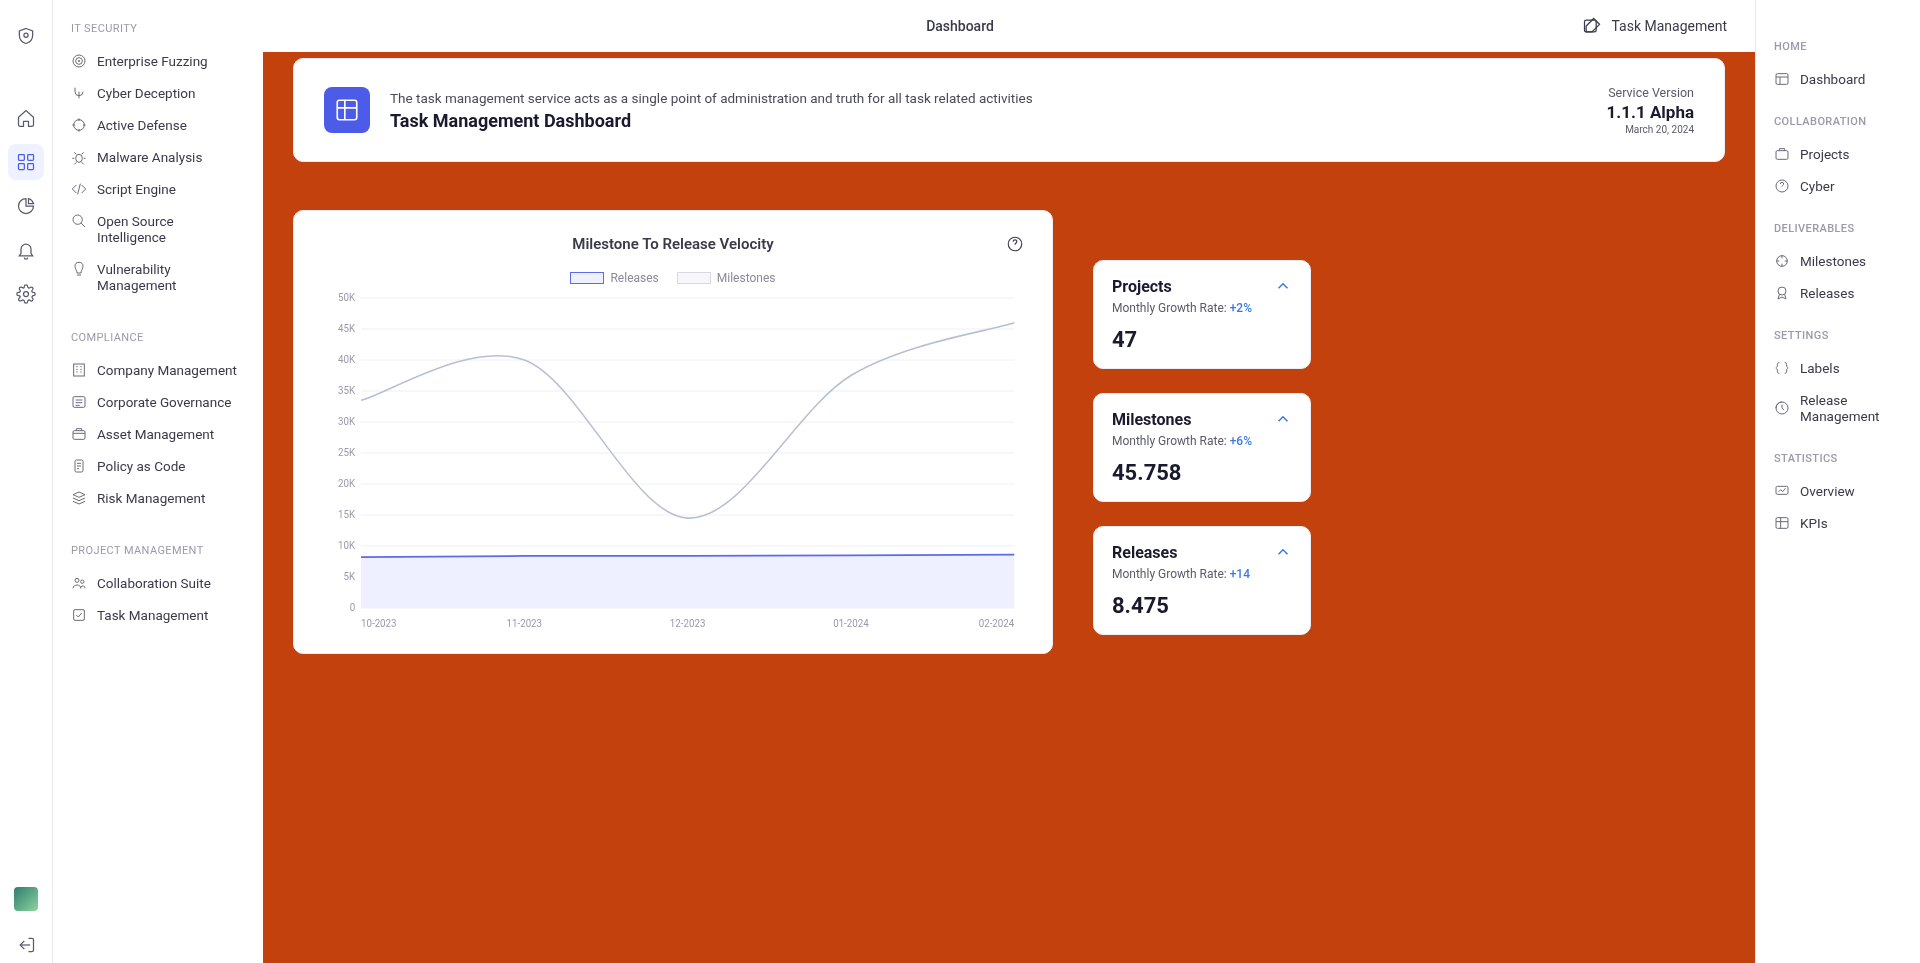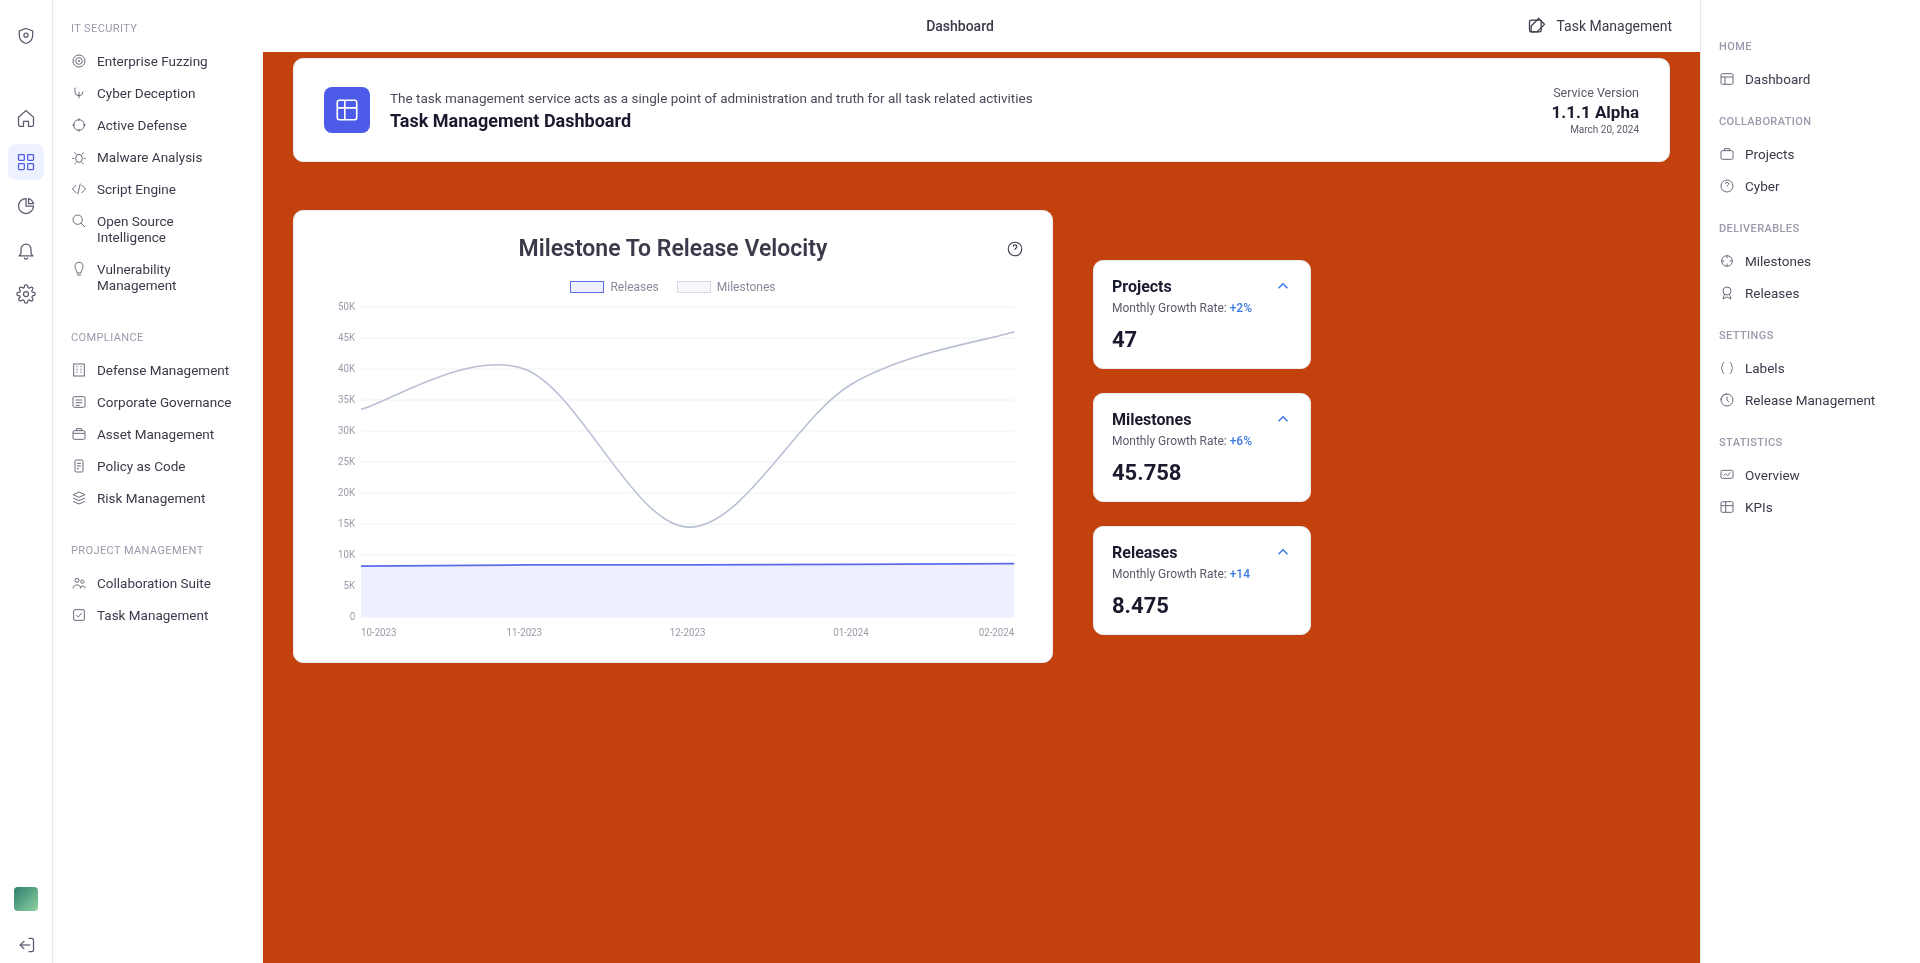--- a/index.html
+++ b/index.html
@@ -27,40 +27,40 @@
 .hero .txt{flex:1}
 .hero .desc{font-size:13.5px;color:#4a4a5a;margin-bottom:4px}
 .hero .htitle{font-size:18px;font-weight:700;color:#1a1a2e}
 .hero .ver{text-align:right}
 .hero .ver .lbl{font-size:12.5px;color:#5a5a6a;margin-bottom:2px}
 .hero .ver .val{font-size:17px;font-weight:700;color:#1a1a2e;margin-bottom:2px}
 .hero .ver .date{font-size:10px;color:#5a5a6a}
 .row{display:flex;gap:40px}
 .chartcard{flex:1;background:#fff;border:1px solid #ececf2;border-radius:10px;padding:24px 28px 20px 28px;max-width:760px}
 .chartcard .chead{display:flex;align-items:center;justify-content:center;position:relative;margin-bottom:18px}
-.chartcard .ctitle{font-size:23px;font-weight:600;color:#3a3a4a}
+.chartcard .ctitle{font-size:15px;font-weight:600;color:#3a3a4a}
 .chartcard .info{position:absolute;right:0;width:18px;height:18px}
 .chartcard .info svg{width:18px;height:18px;stroke:#3a3a4a;fill:none;stroke-width:1.5}
 .legend{display:flex;justify-content:center;gap:18px;font-size:12px;color:#8a8a9a;margin-bottom:8px}
 .legend .lg{display:flex;align-items:center;gap:6px}
 .legend .sw{width:34px;height:12px;border:1.5px solid}
 .legend .sw.r{border-color:#5b6bea;background:#eef0ff}
 .legend .sw.m{border-color:#d8d8e4;background:#f7f7fb}
 .chartwrap{position:relative;height:340px}
 .chartwrap svg{width:100%;height:100%}
 .kpis{width:218px;display:flex;flex-direction:column;gap:24px;padding-top:50px}
 .kpi{background:#fff;border:1px solid #ececf2;border-radius:10px;padding:16px 18px}
 .kpi .kh{display:flex;justify-content:space-between;align-items:flex-start}
 .kpi .kt{font-size:16px;font-weight:700;color:#1a1a2e}
 .kpi .arrow{color:#3b7ae6}
 .kpi .arrow svg{width:18px;height:18px;stroke:currentColor;fill:none;stroke-width:2}
 .kpi .ks{font-size:12px;color:#5a5a6a;margin-top:2px}
 .kpi .ks .pct{color:#3b7ae6;font-weight:500}
 .kpi .kv{font-size:22px;font-weight:700;color:#1a1a2e;margin-top:12px}
-.rightnav{width:220px;border-left:1px solid #e8e8ef;padding:20px 10px 20px 18px;flex-shrink:0;font-size:13.5px;overflow-y:auto}
+.rightnav{width:165px;border-left:1px solid #e8e8ef;padding:20px 10px 20px 18px;flex-shrink:0;font-size:13.5px;overflow-y:auto}
 .rightnav .grp{text-transform:uppercase;font-size:11px;letter-spacing:.4px;color:#9a9aab;margin:20px 0 10px 0;font-weight:500}
 .rightnav .mi{display:flex;align-items:center;gap:10px;padding:8px 0;cursor:pointer;color:#3a3a4a}
 .rightnav .mi svg{width:16px;height:16px;stroke:#6a6a7a;fill:none;stroke-width:1.5;flex-shrink:0}
 </style>
 </head>
 <body>
 
 <div class="iconbar">
   <div class="ib">
       <svg viewBox="0 0 24 24">
@@ -162,21 +162,21 @@
       </svg>
       <span>Vulnerability Management</span>
     </div>
 
   <div class="grp">COMPLIANCE</div>
   <div class="mi">
       <svg viewBox="0 0 24 24">
         <rect x="4" y="3" width="16" height="18"></rect>
         <path d="M8 7h2M14 7h2M8 11h2M14 11h2M8 15h2M14 15h2"></path>
       </svg>
-      <span>Defense Management</span>
+      <span>Company Management</span>
     </div>
   <div class="mi">
       <svg viewBox="0 0 24 24">
         <rect x="3" y="4" width="18" height="16" rx="2"></rect>
         <path d="M7 9h10M7 13h10M7 17h6"></path>
       </svg>
       <span>Corporate Governance</span>
     </div>
   <div class="mi">
       <svg viewBox="0 0 24 24">

